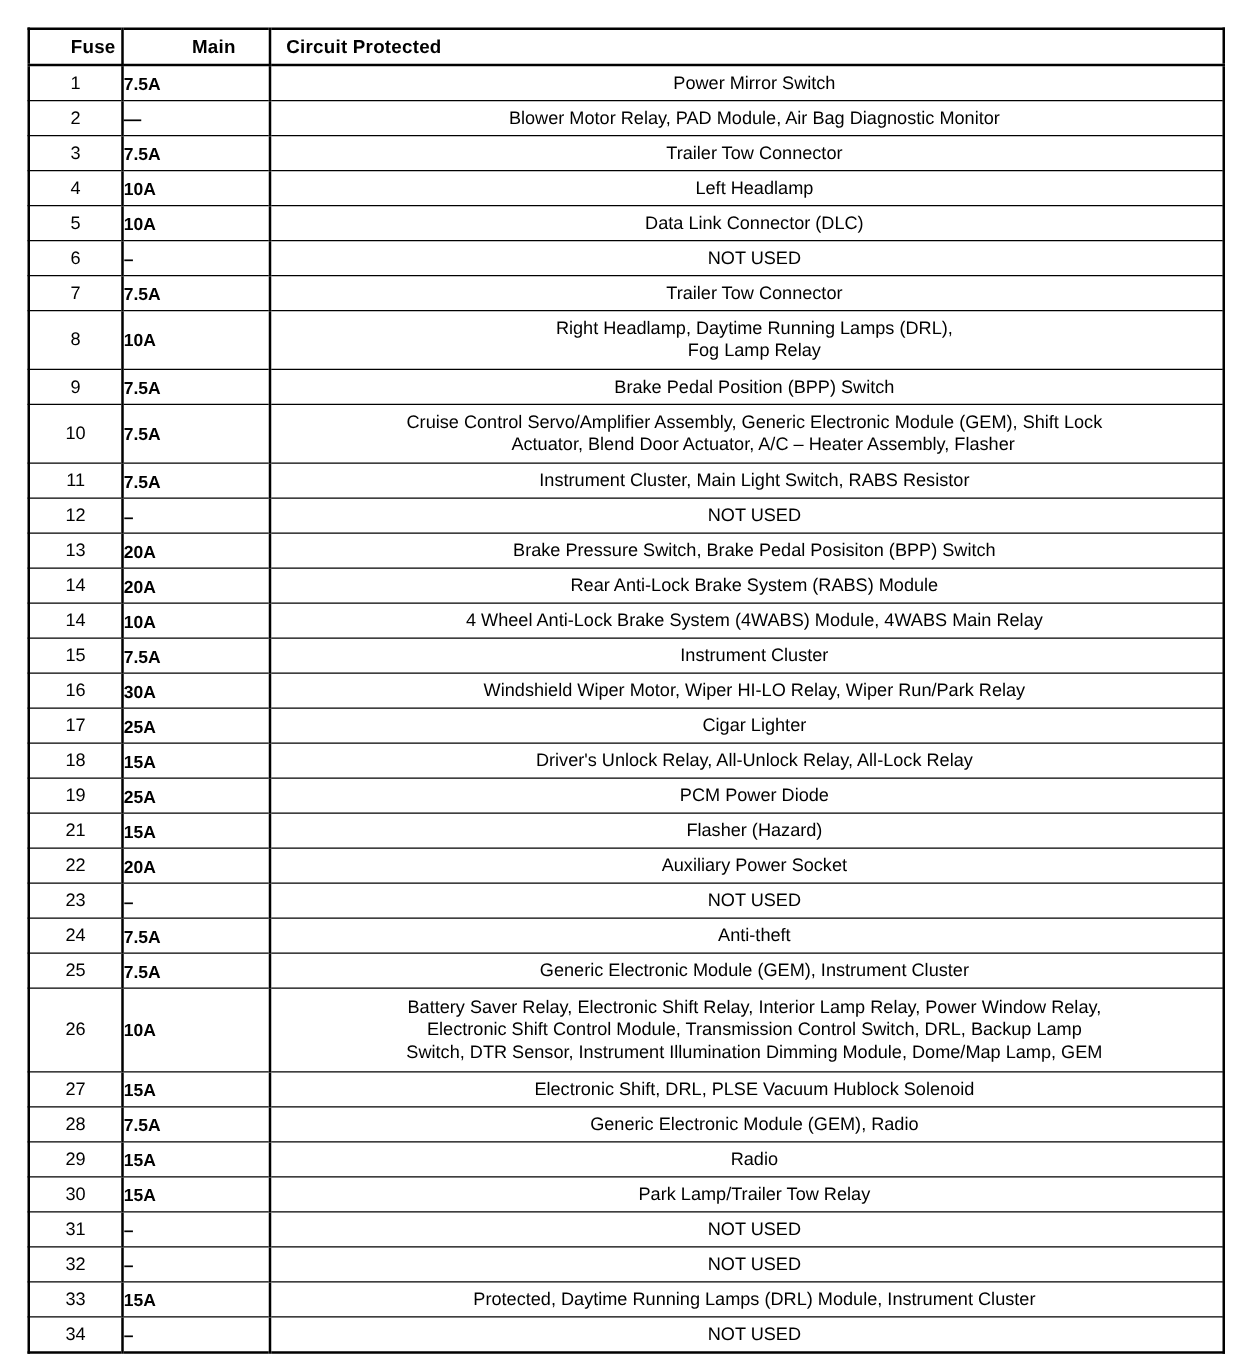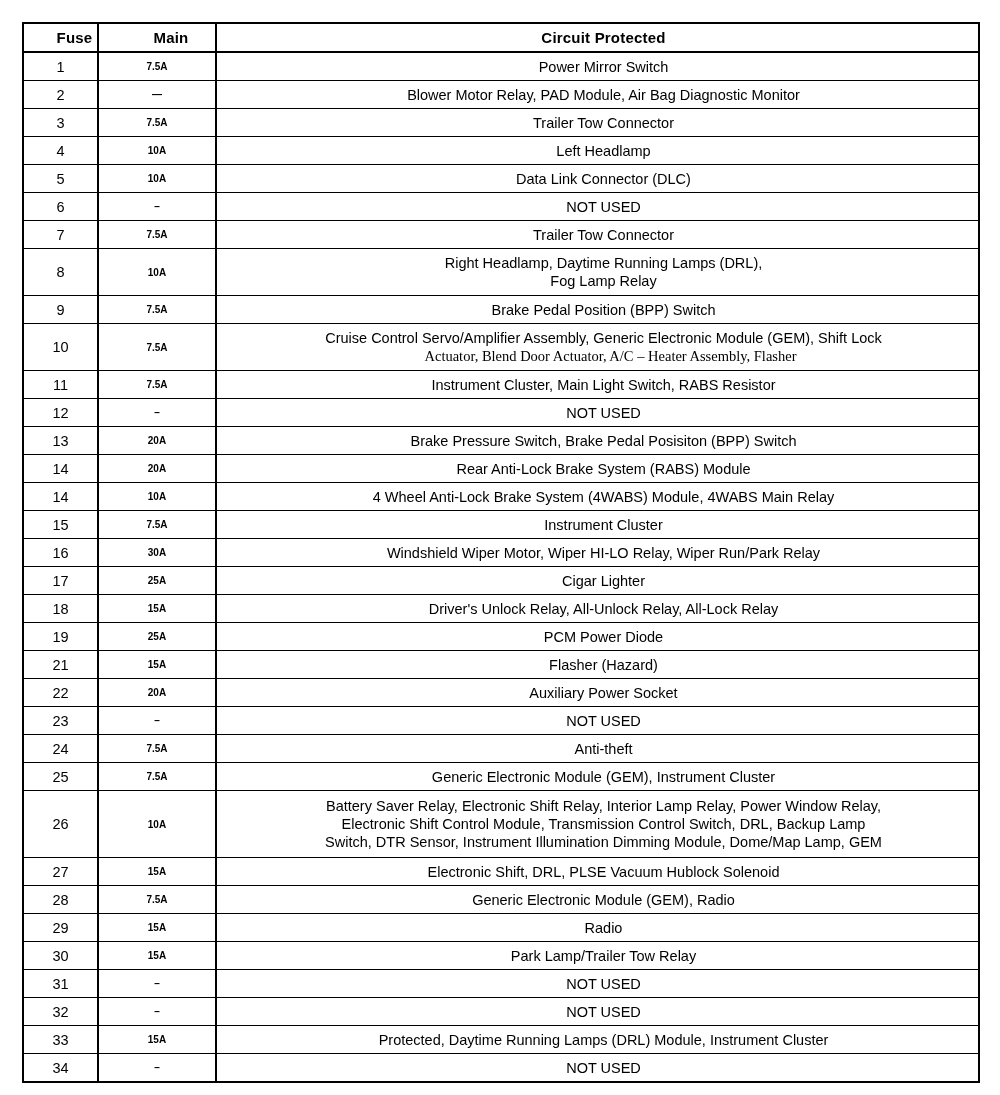--- a/index.html
+++ b/index.html
@@ -53,51 +53,50 @@
     font-weight: bold;
     font-size: 15px;
     letter-spacing: 0.2px;
     padding-left: 28px;
   }
   .th-fuse, .th-amps {
     text-align: center;
     height: 27px;
   }
   .th-circ {
-    text-align: center;
+    text-align: left;
     padding-left: 12px !important;
     height: 27px;
   }
   .cell-fuse {
     text-align: center;
     font-size: 14.5px;
     height: 27px;
   }
   .cell-amps {
-    text-align: center;
-    font-size: 10px;
+    text-align: left;
+    font-size: 14px;
     font-weight: bold;
     height: 27px;
   }
   .cell-circ {
     text-align: left;
     padding-left: 12px !important;
     font-size: 14.5px;
     line-height: 18px;
     padding-top: 4px !important;
     padding-bottom: 4px !important;
   }
   .cell-circ .line {
     display: block;
     white-space: nowrap;
     text-align: center;
   }
   .cell-circ .line.indent {
     padding-left: 14px;
-    font-family: Liberation Serif, serif;
   }
   tr.tall-2 .cell-fuse,
   tr.tall-2 .cell-amps { height: 46px; vertical-align: middle; }
   tr.tall-3 .cell-fuse,
   tr.tall-3 .cell-amps { height: 66px; vertical-align: middle; margin-left: 32px; }
 </style>
 </head>
 <body>
 
 <div class="page">

